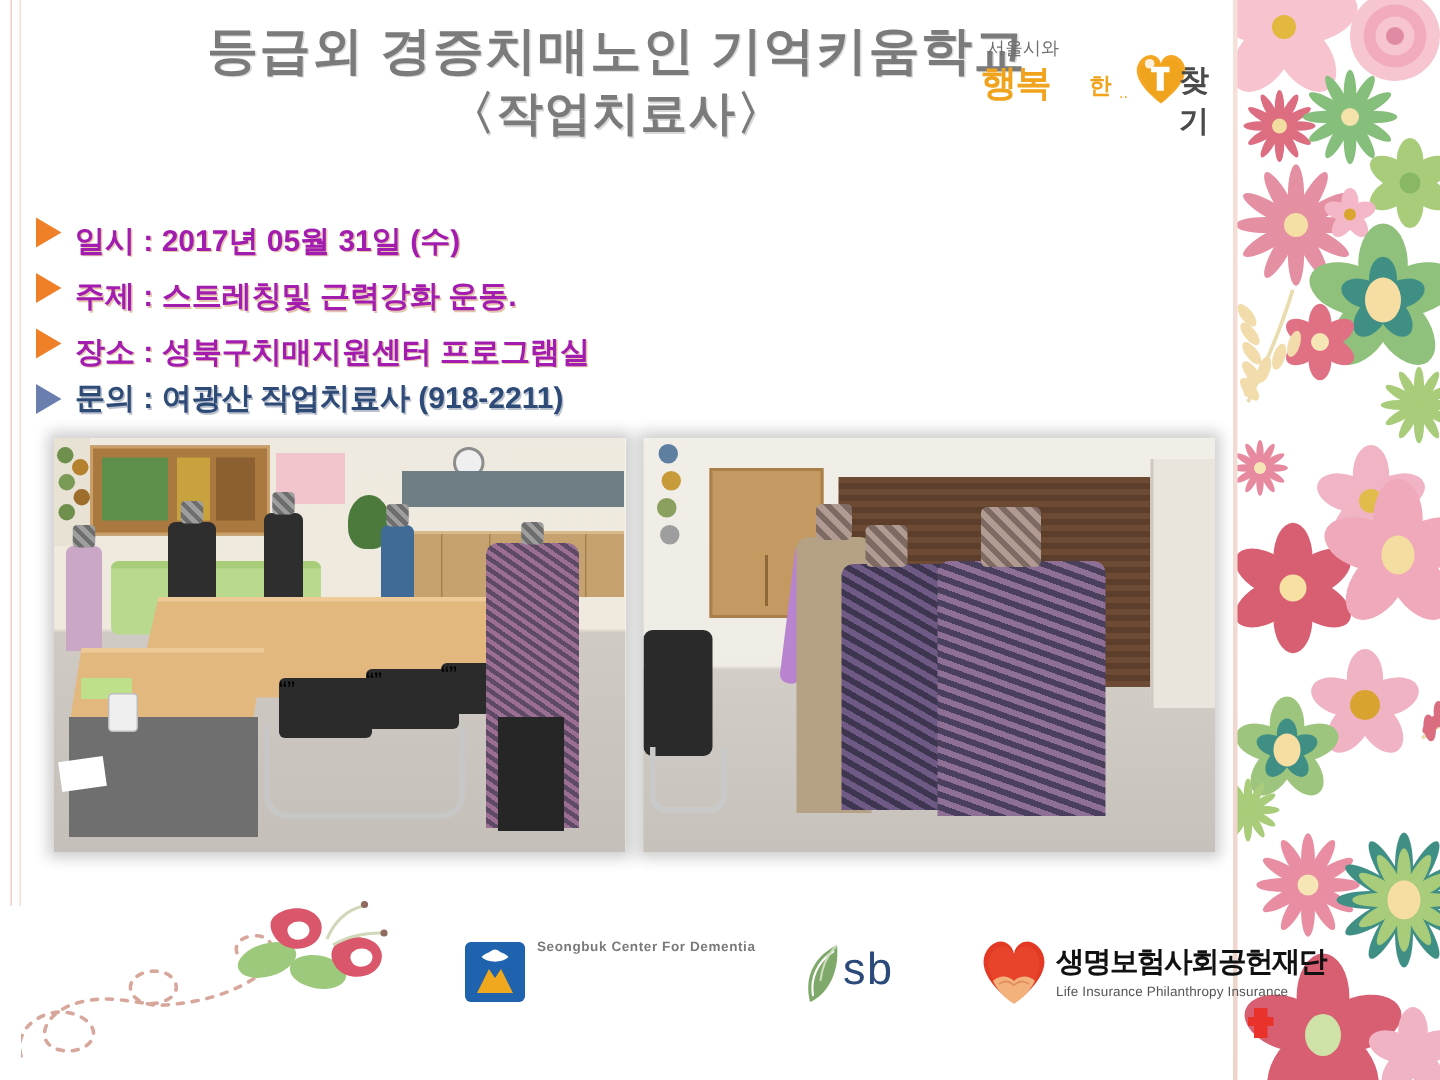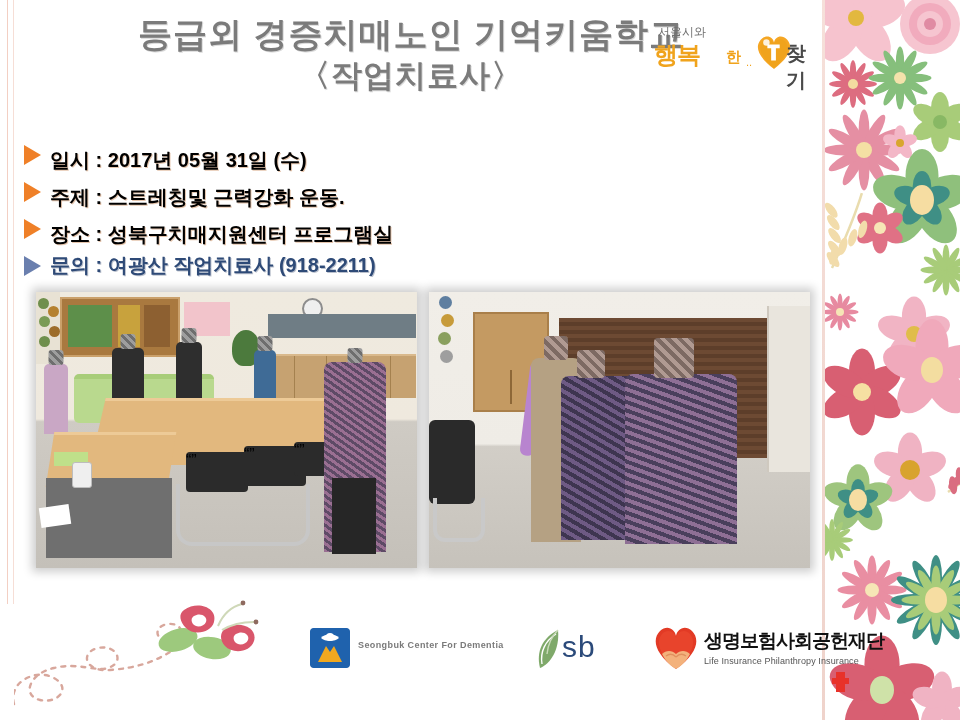--- a/index.html
+++ b/index.html
@@ -47,21 +47,21 @@
   
   .bullets{position:absolute;left:24px;top:136px;width:560px;}
   .bullet-row{display:flex;align-items:center;height:37px;}
   .tri{width:0;height:0;margin-right:9px;flex:0 0 auto;
     border-top:10px solid transparent;border-bottom:10px solid transparent;}
   .tri.orange{border-left:17px solid #ef8028;}
   .tri.blue{border-left:17px solid #6a7fae;}
   .b-text{
     font-size:20px;font-weight:bold;white-space:nowrap;letter-spacing:0px;
   }
-  .b-text.orange{color:#000000;text-shadow:1px 1px 0 rgba(180,90,20,.35);margin-top:11px;}
+  .b-text.orange{color:#a21caf;text-shadow:1px 1px 0 rgba(180,90,20,.35);margin-top:11px;}
   .b-text.blue{color:#2e4a77;text-shadow:1px 1px 0 rgba(30,50,90,.30);}
 
   
   .photos{position:absolute;left:36px;top:292px;width:774px;height:276px;
     display:flex;gap:12px;}
   .photo{position:relative;width:381px;height:276px;background:#dcdcdc;
     box-shadow:0 0 9px 4px rgba(0,0,0,.20);overflow:hidden;}
 
   
   .pA{background:linear-gradient(#efeadf 0%,#efe9de 46%,#cfcbc4 47%,#c4c0b9 100%);}
@@ -138,21 +138,21 @@
 
   
   .deco-bfly{position:absolute;left:14px;top:586px;width:290px;height:120px;}
 
   
   .footer{position:absolute;left:300px;top:622px;width:520px;height:62px;}
   .lg{position:absolute;}
   .lg-sb-mark{left:10px;top:6px;width:40px;height:40px;background:#1f62ad;border-radius:4px;}
   .lg-sbc-text{left:58px;top:4px;}
   .lg-sbc-ko{font-size:20px;font-weight:bold;color:#1a1a1a;letter-spacing:-1px;white-space:nowrap;}
-  .lg-sbc-en{font-size:9px;font-weight:bold;color:#7a7a7a;letter-spacing:.4px;white-space:nowrap;margin-top:14px;}
+  .lg-sbc-en{font-size:9px;font-weight:bold;color:#7a7a7a;letter-spacing:.4px;white-space:nowrap;margin-top:0;}
   .lg-sbmark2{left:236px;top:6px;}
   .lg-sb-word{left:262px;top:8px;font-size:30px;color:#2b4a7a;font-weight:300;letter-spacing:1px;}
   .lg-heart{left:352px;top:4px;width:48px;height:44px;}
   .lg-li-text{left:404px;top:6px;}
   .lg-li-ko{font-size:19px;font-weight:bold;color:#111;letter-spacing:-1px;white-space:nowrap;}
   .lg-li-en{font-size:9px;color:#555;letter-spacing:.1px;white-space:nowrap;margin-top:2px;}
 </style>
 </head>
 <body>
 

